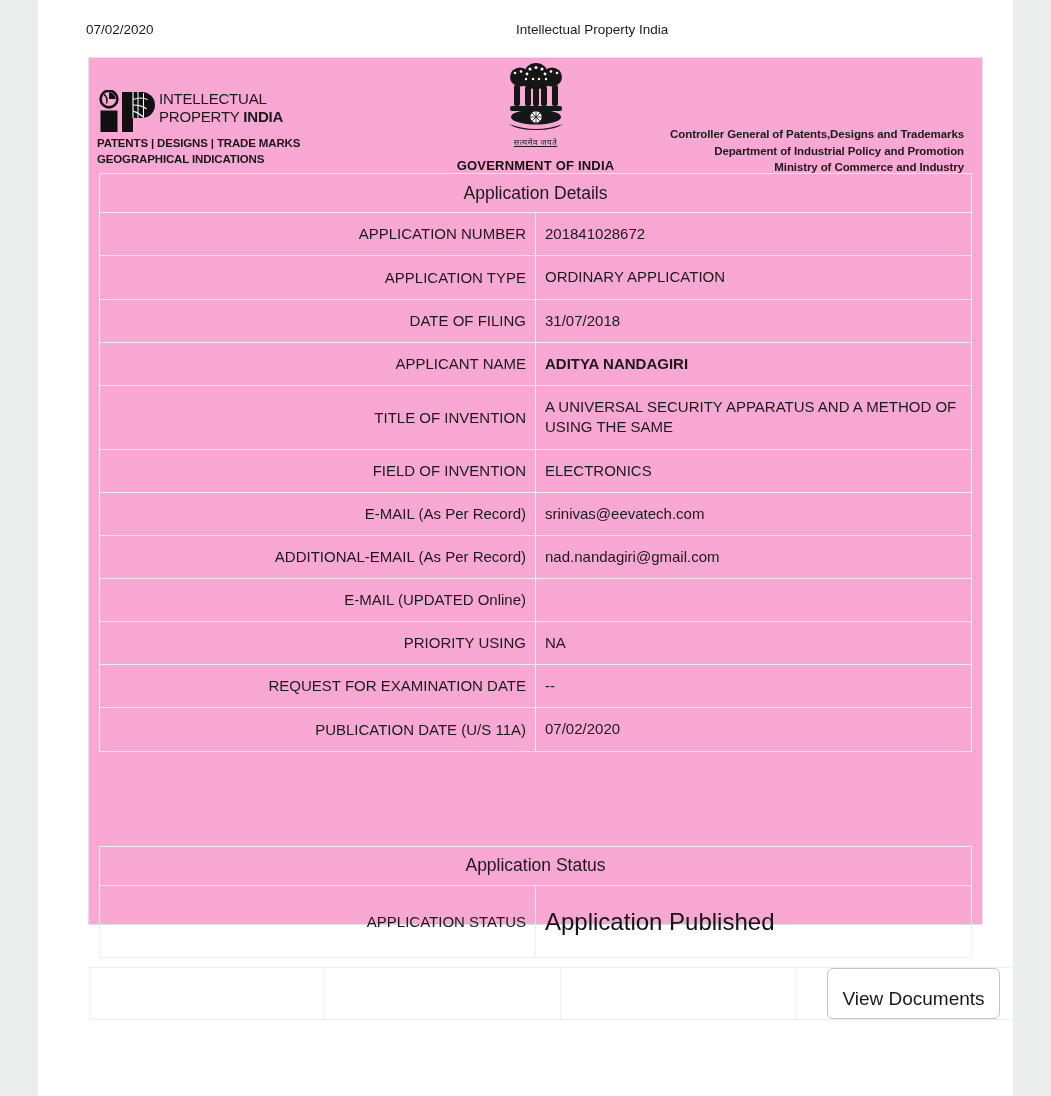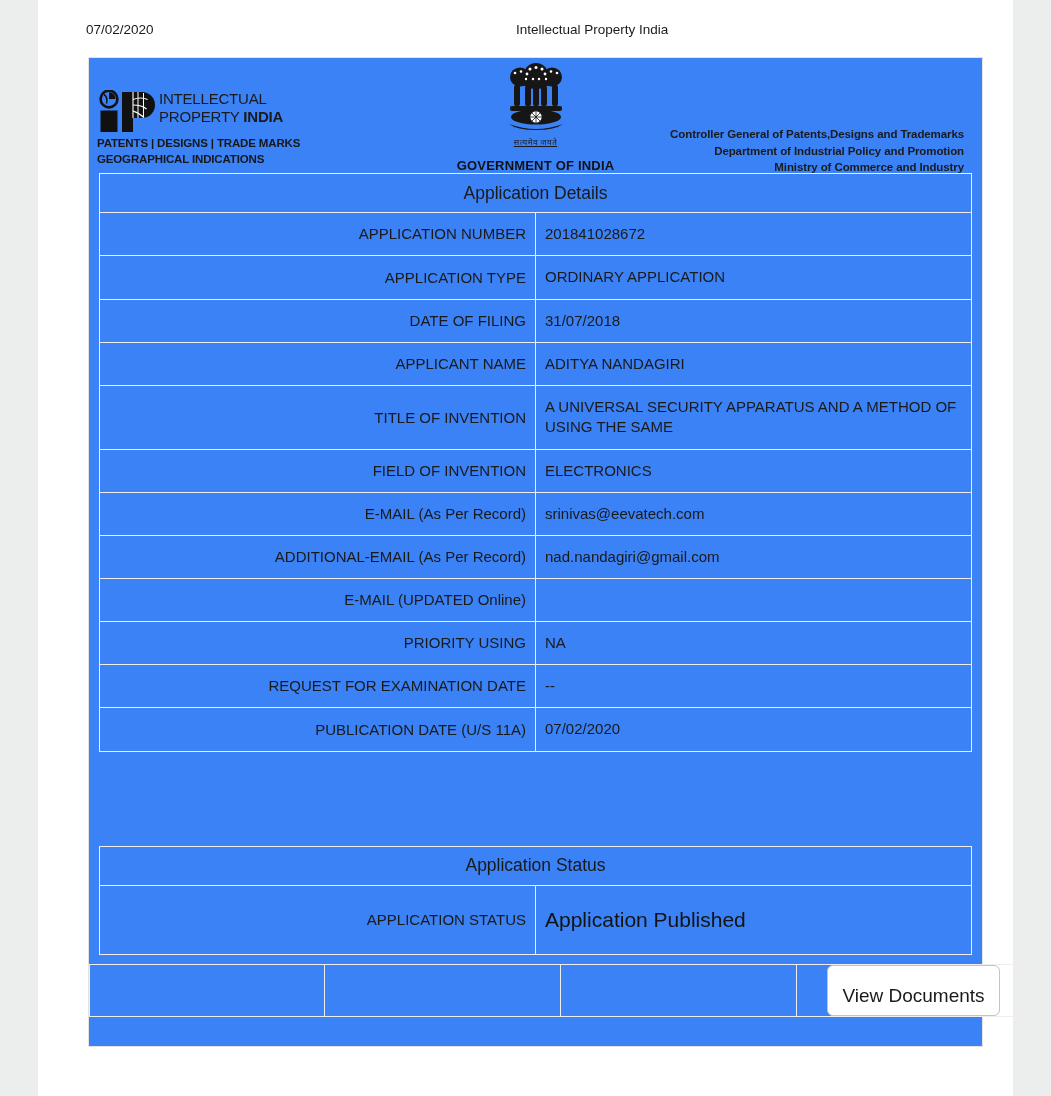--- a/index.html
+++ b/index.html
@@ -49,23 +49,23 @@
     color: #1b1b1b;
     white-space: nowrap;
   }
 
   
   .doc-frame {
     position: absolute;
     left: 50px;
     top: 57px;
     width: 895px;
-    height: 990px;
+    height: 868px;
     border: 1px solid #e3e3e3;
-    background: #3b82f6;
+    background: #f9a8d4;
     box-sizing: border-box;
   }
 
   
   .masthead {
     position: relative;
     height: 115px;
   }
 
   
@@ -182,33 +182,33 @@
     padding: 11px 9px 11px 9px;
     line-height: 1.3;
     text-align: right;
   }
   .tbl .v {
     font-size: 15px;
     color: #1a1a1a;
     padding: 11px 9px 11px 9px;
     line-height: 1.35;
   }
-  .tbl .v.bold { font-weight: normal; }
+  .tbl .v.bold { font-weight: bold; }
 
   .spacer-block {
     height: 94px;
   }
 
   
   .status-tbl .k {
     font-size: 15px;
     padding: 12px 9px;
   }
   .status-tbl .status-cell {
-    font-size: 21px;
+    font-size: 24px;
     color: #131313;
     padding: 22px 9px 22px 9px;
     line-height: 1.15;
   }
 
   
   .actions-tbl {
     width: 873px;
     margin: 9px auto 0 auto;
     border-collapse: collapse;

